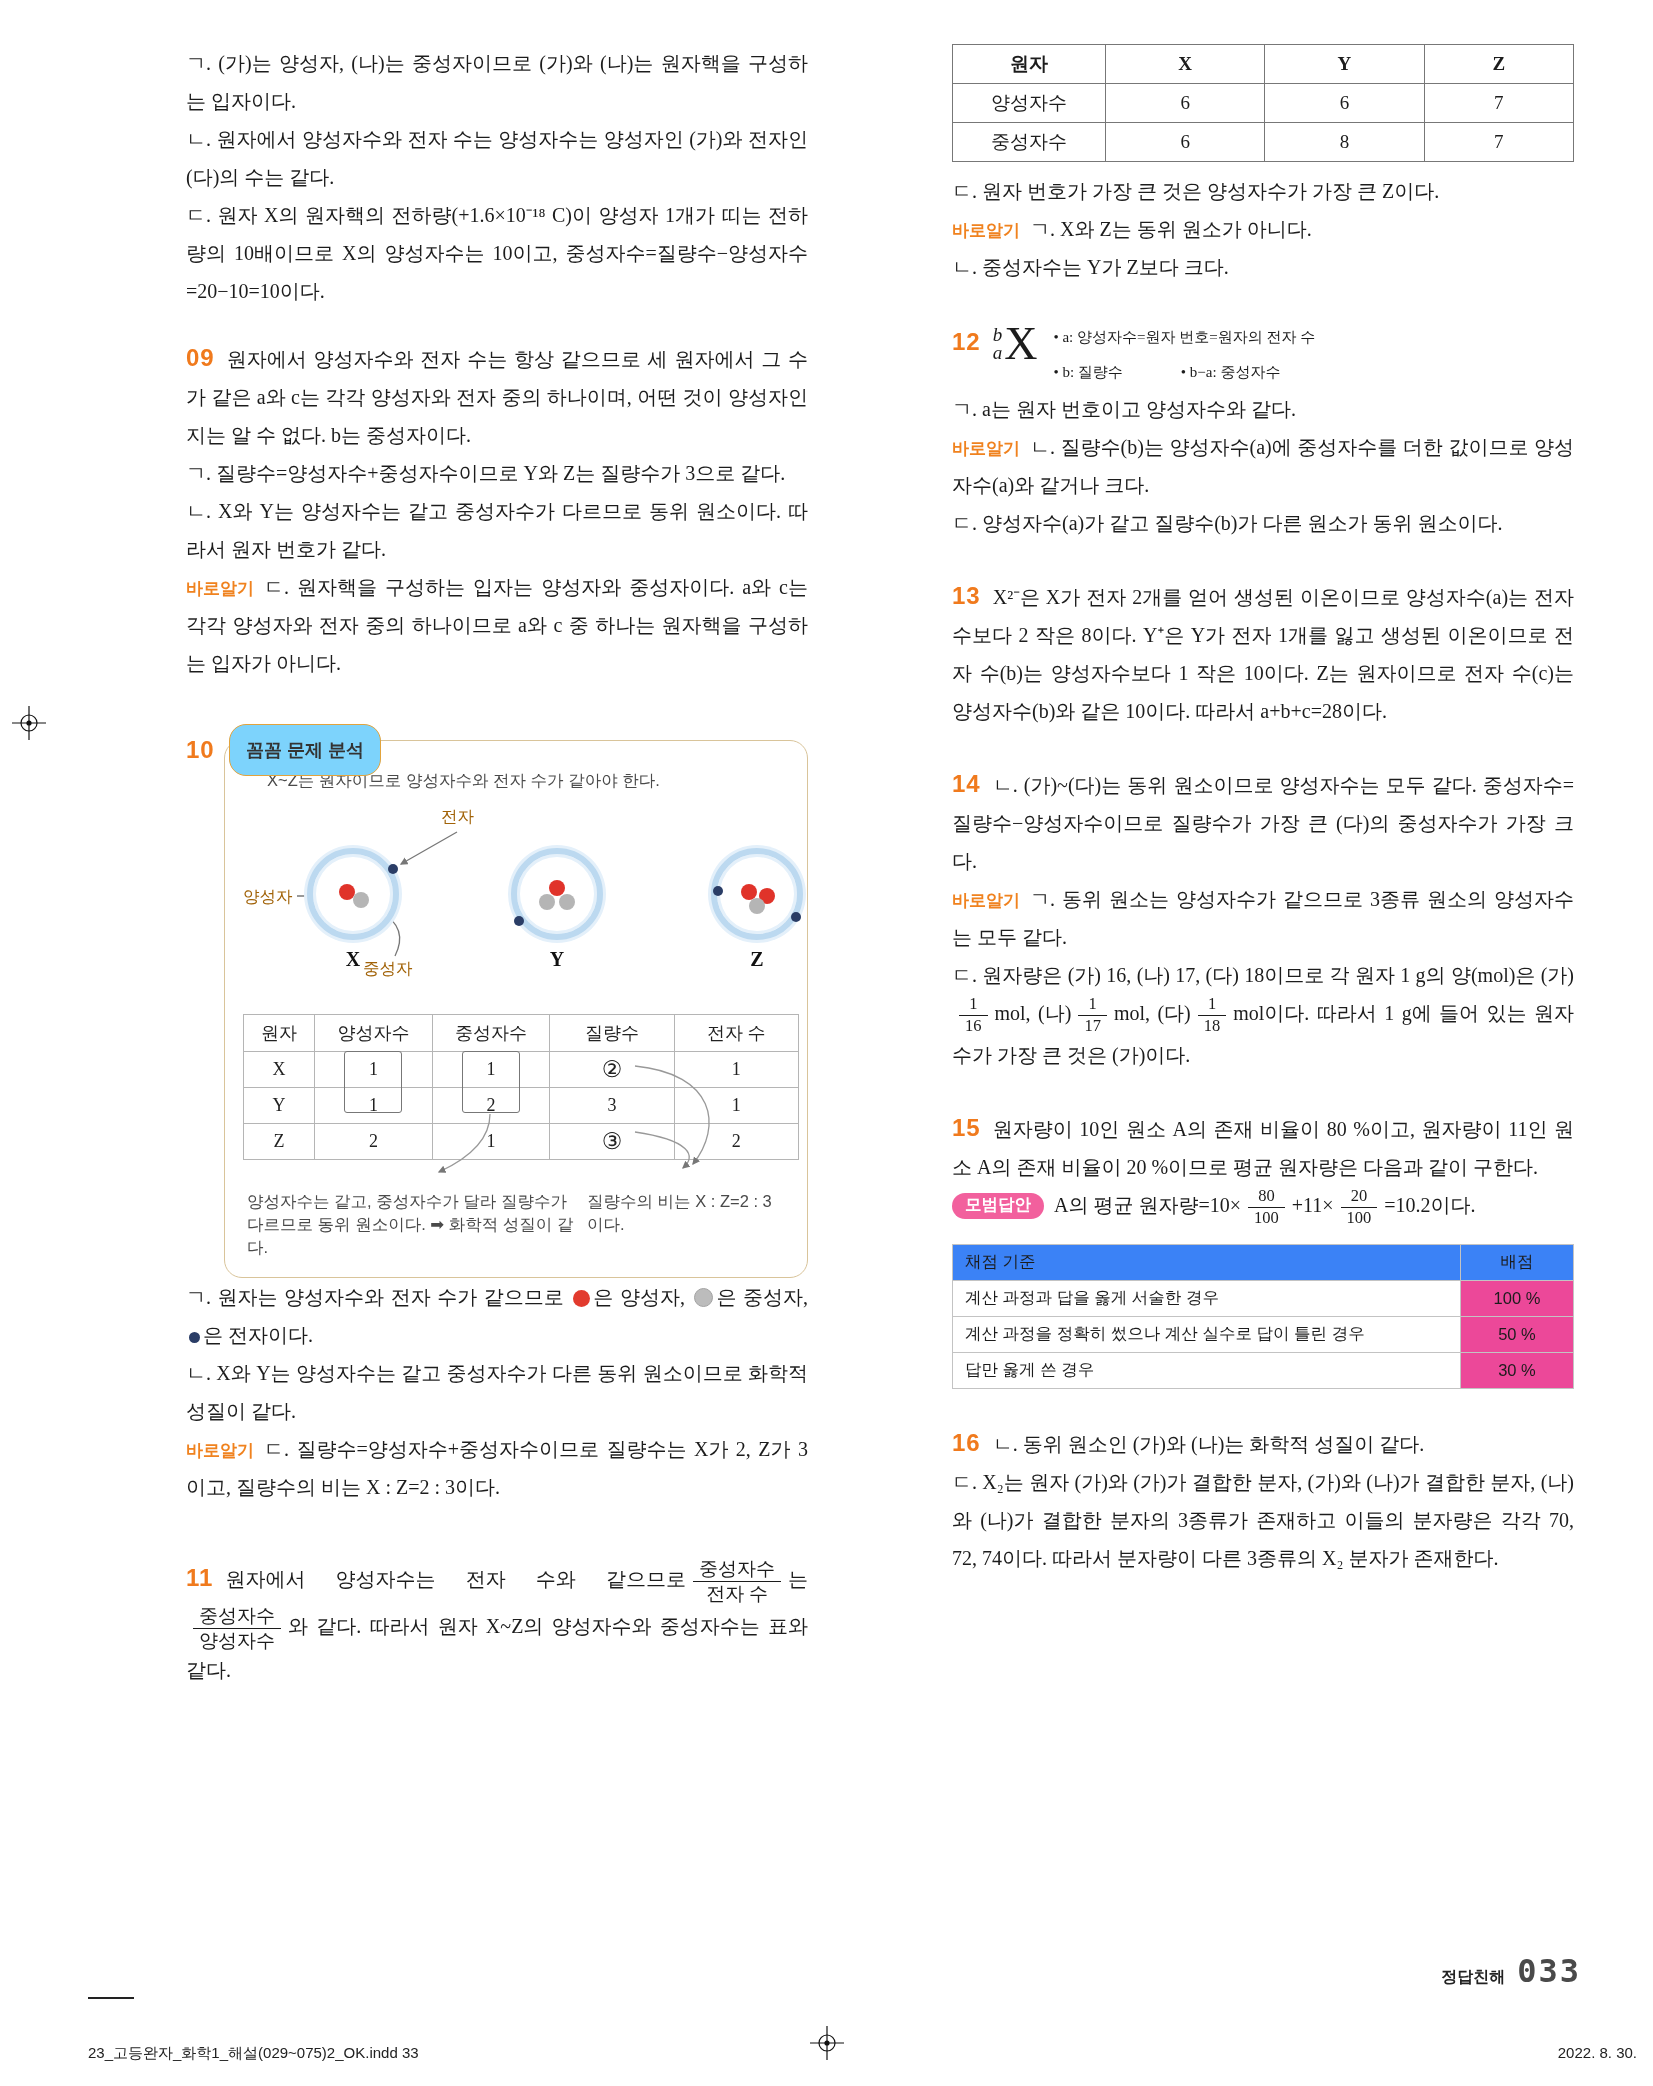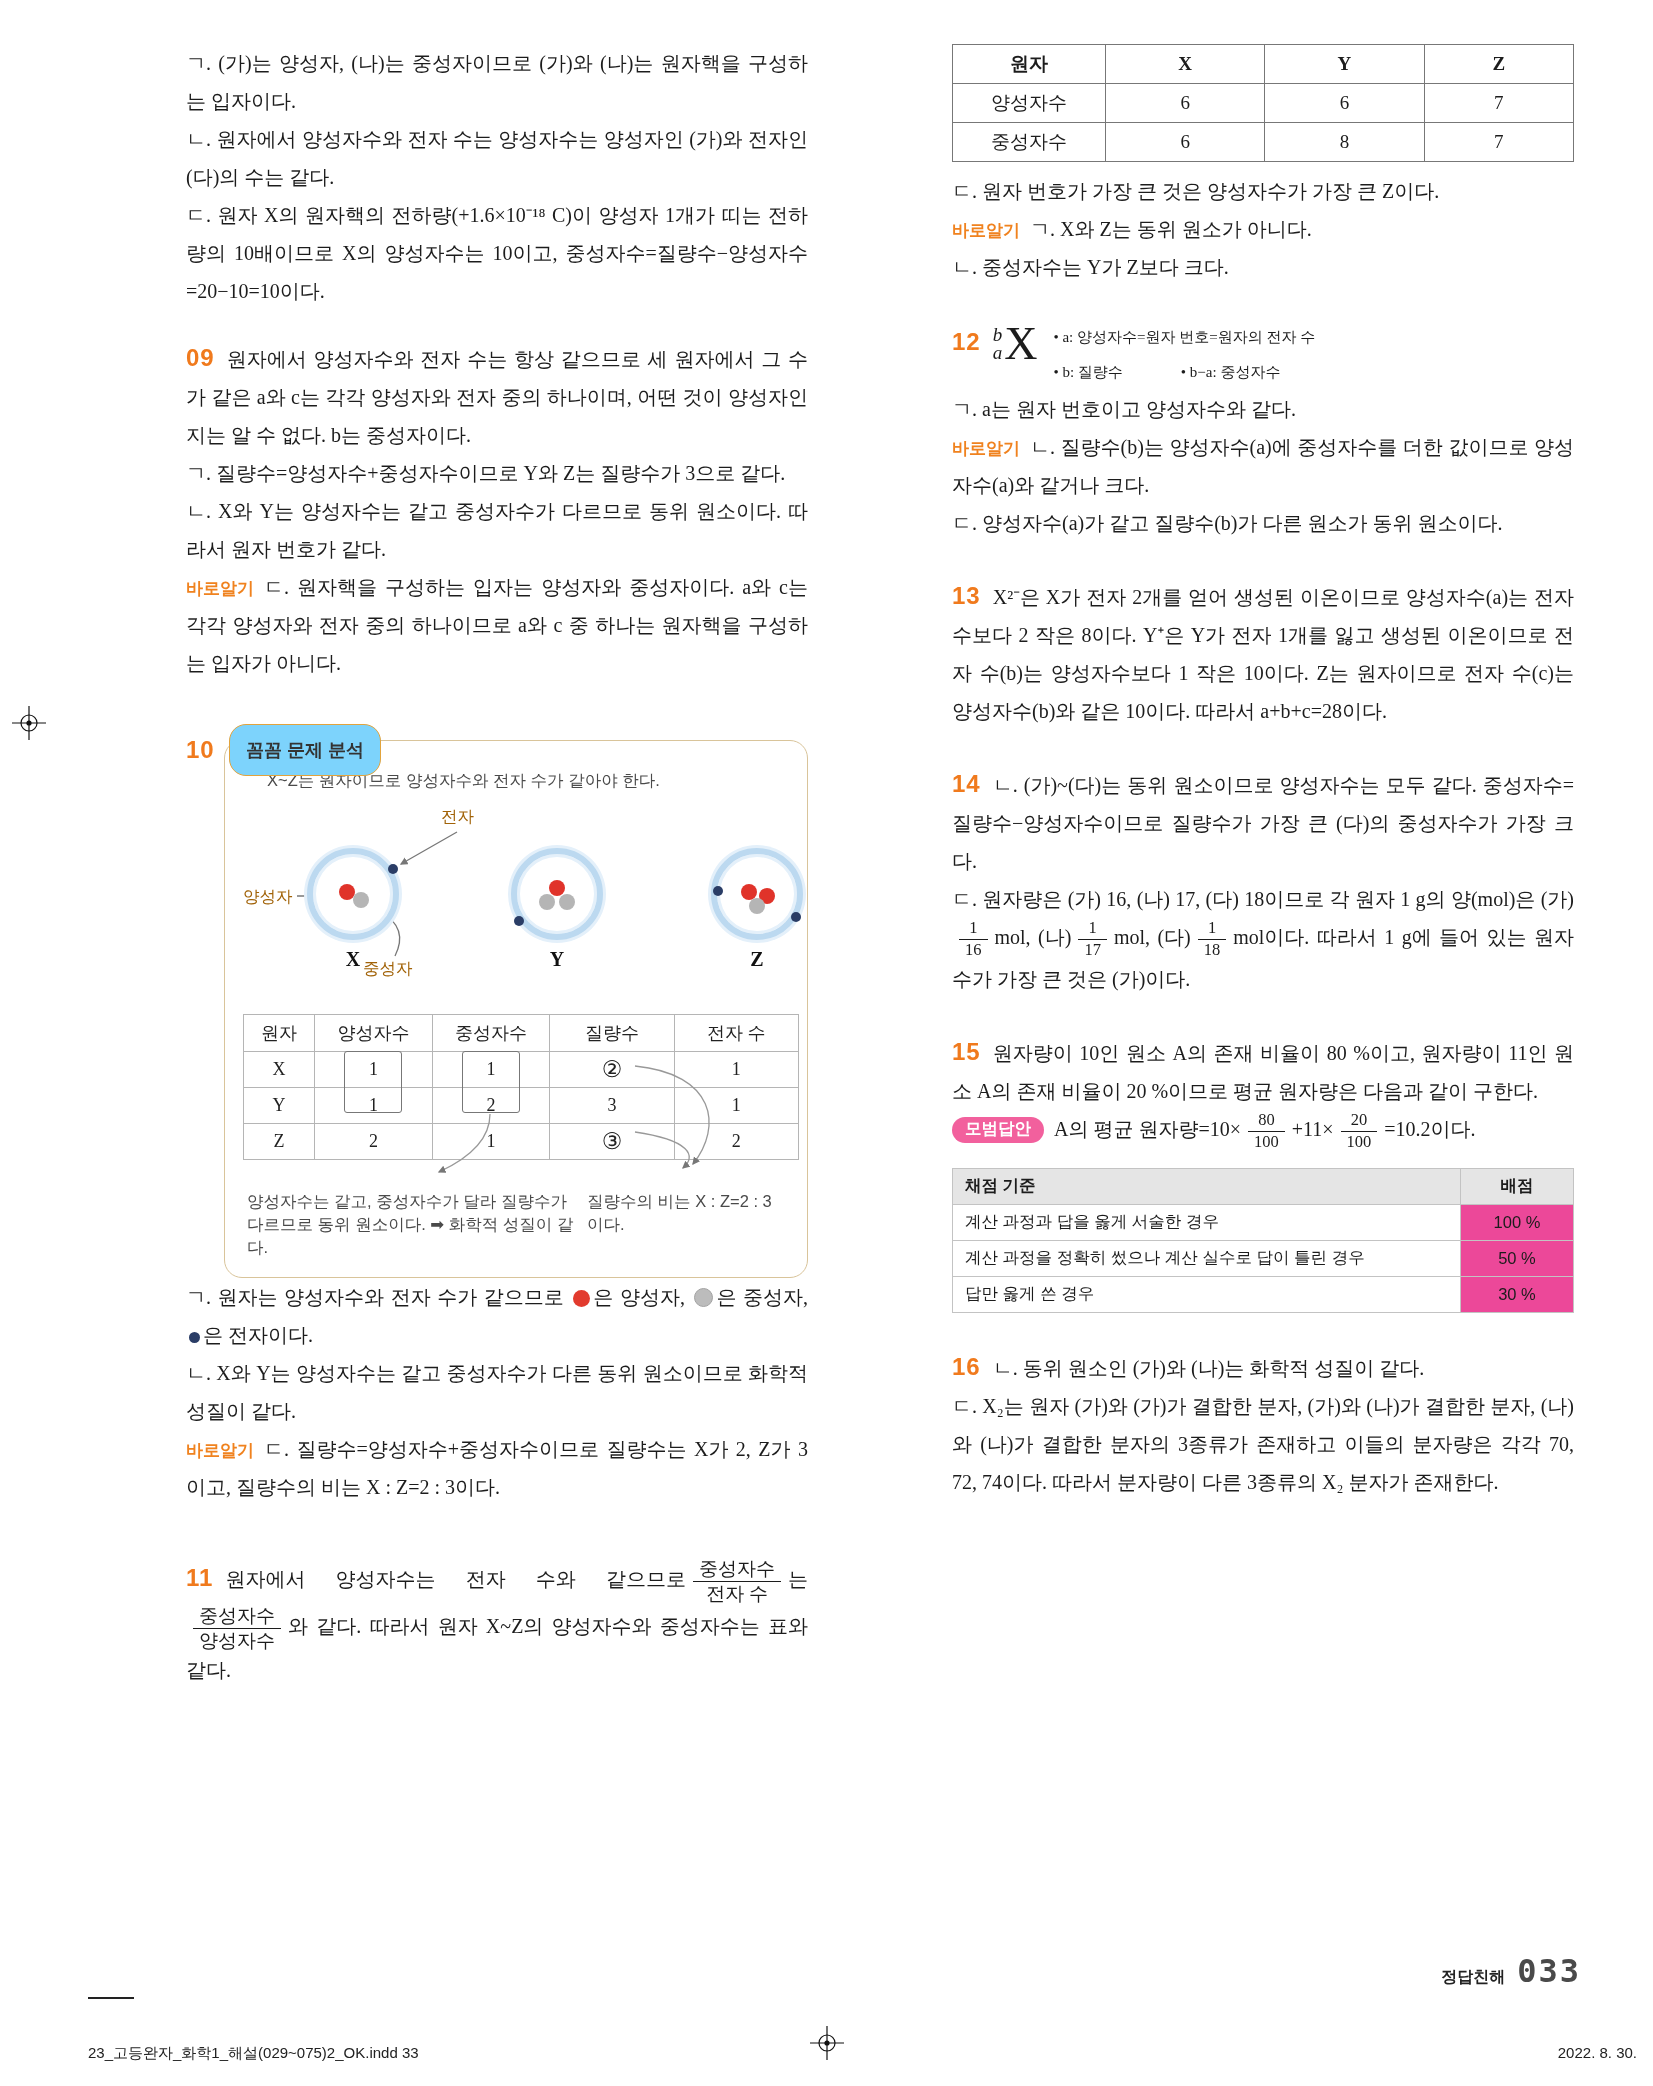--- a/index.html
+++ b/index.html
@@ -61,21 +61,21 @@
   .hl{position:absolute;border:1.4px solid #777;border-radius:3px;pointer-events:none;}
   .notes{display:flex;justify-content:space-between;margin:30px 4px 4px;}
 
   
   .dtable{border-collapse:collapse;width:100%;font-size:19px;}
   .dtable th,.dtable td{border:1px solid #777;text-align:center;height:36px;}
   .dtable th{font-weight:700;}
 
   .score{border-collapse:collapse;width:100%;font-family:"Liberation Sans",sans-serif;font-size:16.5px;margin-top:16px;}
   .score th,.score td{border:1px solid #c3c3c3;height:35px;padding:0 12px;}
-  .score th{background:#e5e5e5;font-weight:700;text-align:left;margin-top:12px;}
+  .score th{background:#3b82f6;font-weight:400;text-align:left;margin-top:12px;}
   .score th:last-child{width:88px;text-align:center;}
   .score td:first-child{text-align:left;}
   .score td:last-child{background:#ec4899;text-align:center;}
 
   
   .s12head{display:flex;align-items:flex-start;}
   .nuclide{display:inline-flex;align-items:center;margin:2px 16px 0 0;}
   .nuc-scripts{display:inline-flex;flex-direction:column;align-items:flex-end;font-style:italic;
                font-size:19px;line-height:18px;margin-right:2px;}
   .nuc-sym{font-size:46px;line-height:44px;}
@@ -293,20 +293,23 @@
       <p class="body">
         <span class="secnum">13</span><span>X²⁻은 X가 전자 2개를 얻어 생성된 이온이므로 양성자수(a)는 전자 수보다 2 작은 8이다. Y⁺은 Y가 전자 1개를 잃고 생성된 이온이므로 전자 수(b)는 양성자수보다 1 작은 10이다. Z는 원자이므로 전자 수(c)는 양성자수(b)와 같은 10이다. 따라서 a+b+c=28이다.</span>
       </p>
     </div>
 
     <div class="sec" style="margin-top:36px">
       <p class="body">
         <span class="secnum">14</span><span>ㄴ. (가)~(다)는 동위 원소이므로 양성자수는 모두 같다. 중성자수=질량수−양성자수이므로 질량수가 가장 큰 (다)의 중성자수가 가장 크다.</span>
       </p>
       <p class="body">
+        <span class="baro">바로알기</span><span>ㄱ. 동위 원소는 양성자수가 같으므로 3종류 원소의 양성자수는 모두 같다.</span>
+      </p>
+      <p class="body">
         <span>ㄷ. 원자량은 (가) 16, (나) 17, (다) 18이므로 각 원자 1 g의 양(mol)은 (가)</span><span class="fr sm"><span class="fn">1</span><span class="fd">16</span></span><span>mol, (나)</span><span class="fr sm"><span class="fn">1</span><span class="fd">17</span></span><span>mol, (다)</span><span class="fr sm"><span class="fn">1</span><span class="fd">18</span></span><span>mol이다. 따라서 1 g에 들어 있는 원자 수가 가장 큰 것은 (가)이다.</span>
       </p>
     </div>
 
     <div class="sec" style="margin-top:36px">
       <p class="body">
         <span class="secnum">15</span><span>원자량이 10인 원소 A의 존재 비율이 80 %이고, 원자량이 11인 원소 A의 존재 비율이 20 %이므로 평균 원자량은 다음과 같이 구한다.</span>
       </p>
       <p class="body mt10">
         <span class="mobeom">모범답안</span><span>A의 평균 원자량=10×</span><span class="fr sm"><span class="fn">80</span><span class="fd">100</span></span><span>+11×</span><span class="fr sm"><span class="fn">20</span><span class="fd">100</span></span><span>=10.2이다.</span>

